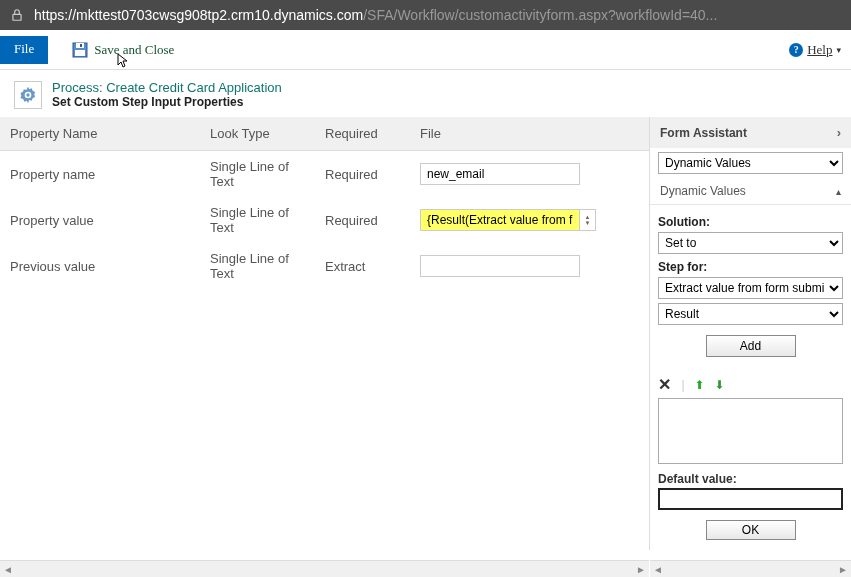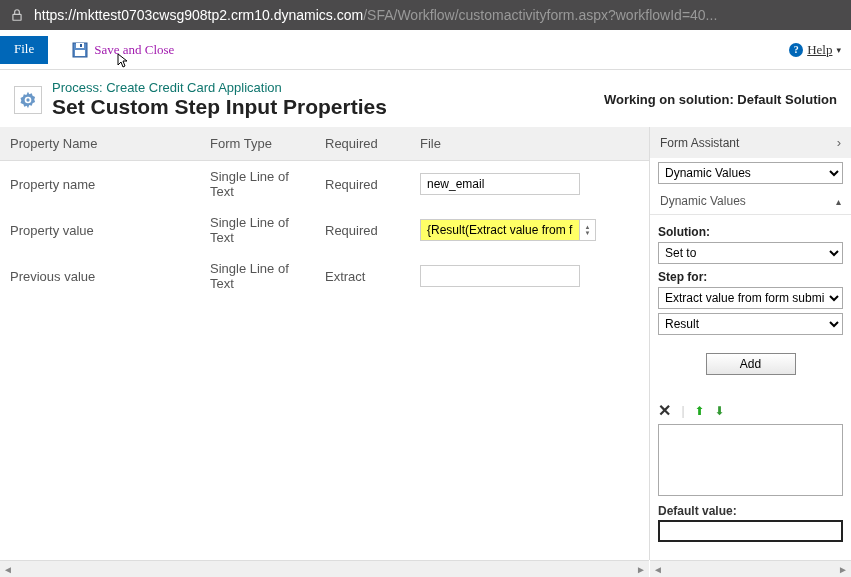--- a/index.html
+++ b/index.html
@@ -6,59 +6,59 @@
 body { font-family: "Segoe UI", Tahoma, sans-serif; font-size: 13px; color: #333; background: #fff; width: 851px; height: 577px; overflow: hidden; position: relative; }
 
 .addrbar { height: 30px; background: #4b4a4b; display: flex; align-items: center; padding: 0 10px; color: #ccc; }
 .addrbar .lock { width: 14px; height: 14px; margin-right: 10px; }
 .addrbar .url { font-size: 14px; white-space: nowrap; overflow: hidden; }
 .addrbar .url .dom { color: #fff; }
 .addrbar .url .path { color: #999; }
 
 .cmdbar { height: 40px; border-bottom: 1px solid #ddd; display: flex; align-items: center; padding-right: 10px; font-family: Liberation Serif, serif; }
 .file-btn { background: #0067b8; color: #fff; padding: 5px 14px 6px; font-size: 13px; margin-right: 18px; height: 28px; display: flex; align-items: center; }
-.save-btn { display: flex; align-items: center; gap: 6px; font-size: 13px; color: #a21caf; cursor: pointer; position: relative; padding: 3px 6px; }
+.save-btn { display: flex; align-items: center; gap: 6px; font-size: 13px; color: #14532d; cursor: pointer; position: relative; padding: 3px 6px; }
 .save-icn { width: 16px; height: 16px; }
 .cursor { position: absolute; left: 50px; top: 14px; width: 16px; height: 16px; pointer-events: none; }
 .help { margin-left: auto; display: flex; align-items: center; gap: 4px; color: #0067b8; font-size: 13px; }
 .help .q { width: 14px; height: 14px; border-radius: 50%; background: #0067b8; color: #fff; display: flex; align-items: center; justify-content: center; font-size: 10px; font-weight: bold; }
 .help .lbl { text-decoration: underline; color: #333; text-align: right; }
 .help .caret { font-size: 9px; color: #333; }
 
 .header { display: flex; align-items: center; padding: 10px 14px 8px; gap: 10px; }
 .header .gear { width: 28px; height: 28px; border: 1px solid #ccc; display: flex; align-items: center; justify-content: center; }
 .header .titles { flex: 1; }
 .header .proc { font-size: 13px; color: #0f766e; }
-.header .pgtitle { font-size: 21px; font-weight: 600; color: #222; }
+.header .pgtitle { font-size: 12px; font-weight: 600; color: #222; }
 .header .soln { font-size: 13px; font-weight: 600; color: #222; margin-left: auto; }
 
 .content { display: flex; height: calc(577px - 30px - 40px - 56px - 18px); }
 
 .left { flex: 1; overflow: auto; }
 .tbl { width: 100%; border-collapse: collapse; padding-left: 44px; }
 .tbl th { background: #f0f0f0; text-align: left; padding: 9px 10px; font-weight: 400; color: #555; border-bottom: 1px solid #ddd; font-size: 13px; }
 .tbl th:nth-child(1) { width: 200px; }
 .tbl th:nth-child(2) { width: 115px; }
 .tbl th:nth-child(3) { width: 95px; }
 .tbl td { padding: 8px 10px; color: #555; font-size: 13px; vertical-align: middle; }
 .tbl td.valcell { padding: 5px 10px; }
 .val-input { width: 160px; height: 22px; border: 1px solid #ccc; padding: 2px 6px; font-size: 12px; font-family: inherit; }
 .val-input.hl { background: #ffff66; }
 .spin { display: flex; align-items: center; }
 .spin .spbtn { width: 16px; height: 22px; border: 1px solid #ccc; border-left: none; display: flex; flex-direction: column; justify-content: center; align-items: center; font-size: 6px; color: #666; line-height: 1; }
 
 .right { width: 202px; border-left: 1px solid #ddd; display: flex; flex-direction: column; font-size: 12px; }
-.fa-head { background: #f0f0f0; padding: 8px 10px; font-weight: 400; display: flex; align-items: center; justify-content: space-between; color: #444; }
+.fa-head { background: #f0f0f0; padding: 8px 10px; font-weight: 700; display: flex; align-items: center; justify-content: space-between; color: #444; }
 .fa-head .chev { font-size: 13px; color: #666; }
 .sel { width: 100%; height: 22px; border: 1px solid #aaa; font-size: 12px; font-family: inherit; padding: 0 2px; background: #fff; }
 .pad { padding: 4px 8px; }
 .dv-sub { padding: 6px 10px; display: flex; justify-content: space-between; align-items: center; color: #555; border-bottom: 1px solid #e5e5e5; }
 .dv-sub .tri { font-size: 10px; }
 .seclbl { font-weight: 600; margin: 6px 0 3px; color: #222; }
-.addbtn, .okbtn { display: block; margin: 18px auto; width: 90px; height: 22px; border: 1px solid #888; background: linear-gradient(#fff,#e8e8e8); font-size: 12px; cursor: pointer; }
+.addbtn, .okbtn { display: block; margin: 10px auto; width: 90px; height: 22px; border: 1px solid #888; background: linear-gradient(#fff,#e8e8e8); font-size: 12px; cursor: pointer; }
 .arrows { display: flex; align-items: center; gap: 10px; padding: 4px 8px; }
 .arrows .x { font-size: 16px; font-weight: bold; cursor: pointer; }
 .arrows .sep { color: #ccc; }
 .arrows .up, .arrows .dn { font-size: 12px; cursor: pointer; }
 .arrows .up { color: #2a2; }
 .arrows .dn { color: #393; }
 .listbox { margin: 0 8px; border: 1px solid #aaa; height: 72px; overflow-y: scroll; background: #fff; }
 .dvlbl { padding: 8px 8px 2px; font-weight: 600; }
 .dvin { margin: 0 8px; width: calc(100% - 16px); height: 22px; border: 2px solid #222; padding: 2px 4px; font-size: 12px; }
 
@@ -108,30 +108,29 @@
         <circle cx="12" cy="12" r="3" fill="#fff"></circle>
         <path d="M12 2l1.5 3 3-1 1 3 3 1.5-1 3 1 3-3 1.5-1 3-3-1L12 22l-1.5-3-3 1-1-3L3 15.5l1-3-1-3L6 8l1-3 3 1z" fill="#6a98c8"></path>
         <circle cx="12" cy="12" r="4" fill="#fff"></circle>
         <circle cx="12" cy="12" r="2" fill="#6a98c8"></circle>
       </svg>
   </div>
   <div class="titles">
     <div class="proc">Process: Create Credit Card Application</div>
     <div class="pgtitle">Set Custom Step Input Properties</div>
   </div>
-  <div class="soln">Working on solution: Default Solution</div>
 </div>
 
 <div class="content">
   <div class="left">
     <table class="tbl">
       <thead>
           <tr>
         <th>Property Name</th>
-        <th>Form Type</th>
+        <th>Look Type</th>
         <th>Required</th>
         <th>File</th>
       </tr>
         </thead>
       <tbody id="tbody">
           <tr>
             <td>Property name</td>
             <td>Single Line of Text</td>
             <td>Required</td>
             <td class="valcell">
@@ -199,20 +198,21 @@
     </div>
     <div class="arrows">
       <span class="x">✕</span>
       <span class="sep">|</span>
       <span class="up">⬆</span>
       <span class="dn">⬇</span>
     </div>
     <div class="listbox"></div>
     <div class="dvlbl">Default value:</div>
     <input class="dvin" value="" style="">
+    <button class="okbtn">OK</button>
   </div>
 </div>
 
 <div class="hscroll l">
   <span class="arr">◄</span>
   <span class="track"></span>
   <span class="arr">►</span>
 </div>
 <div class="hscroll r">
   <span class="arr">◄</span>

